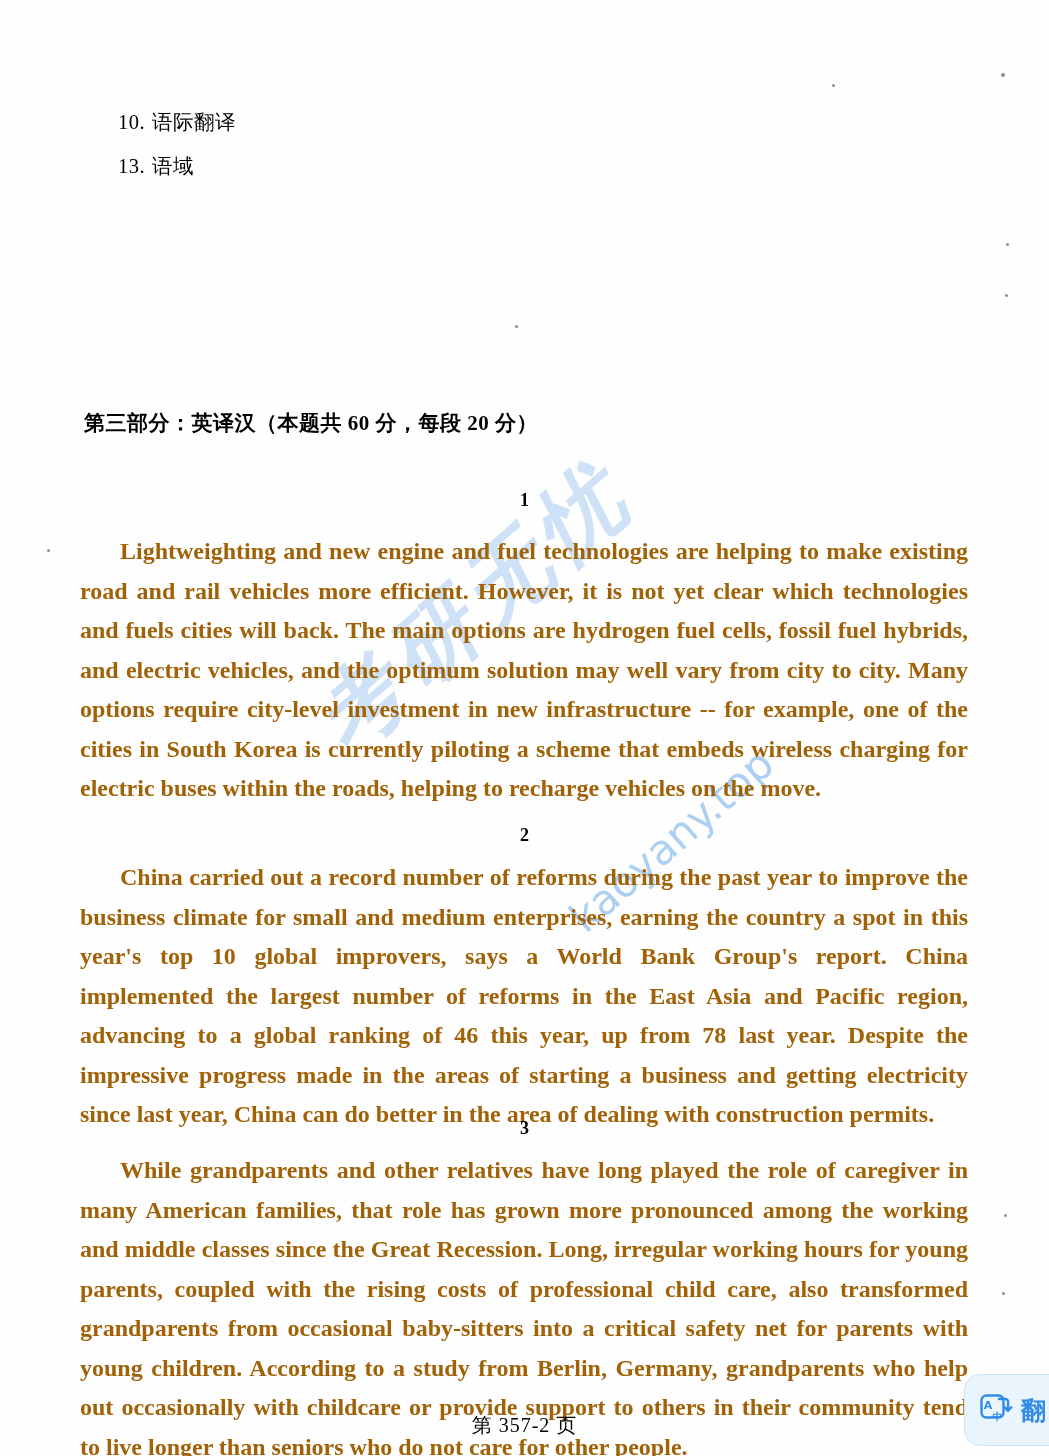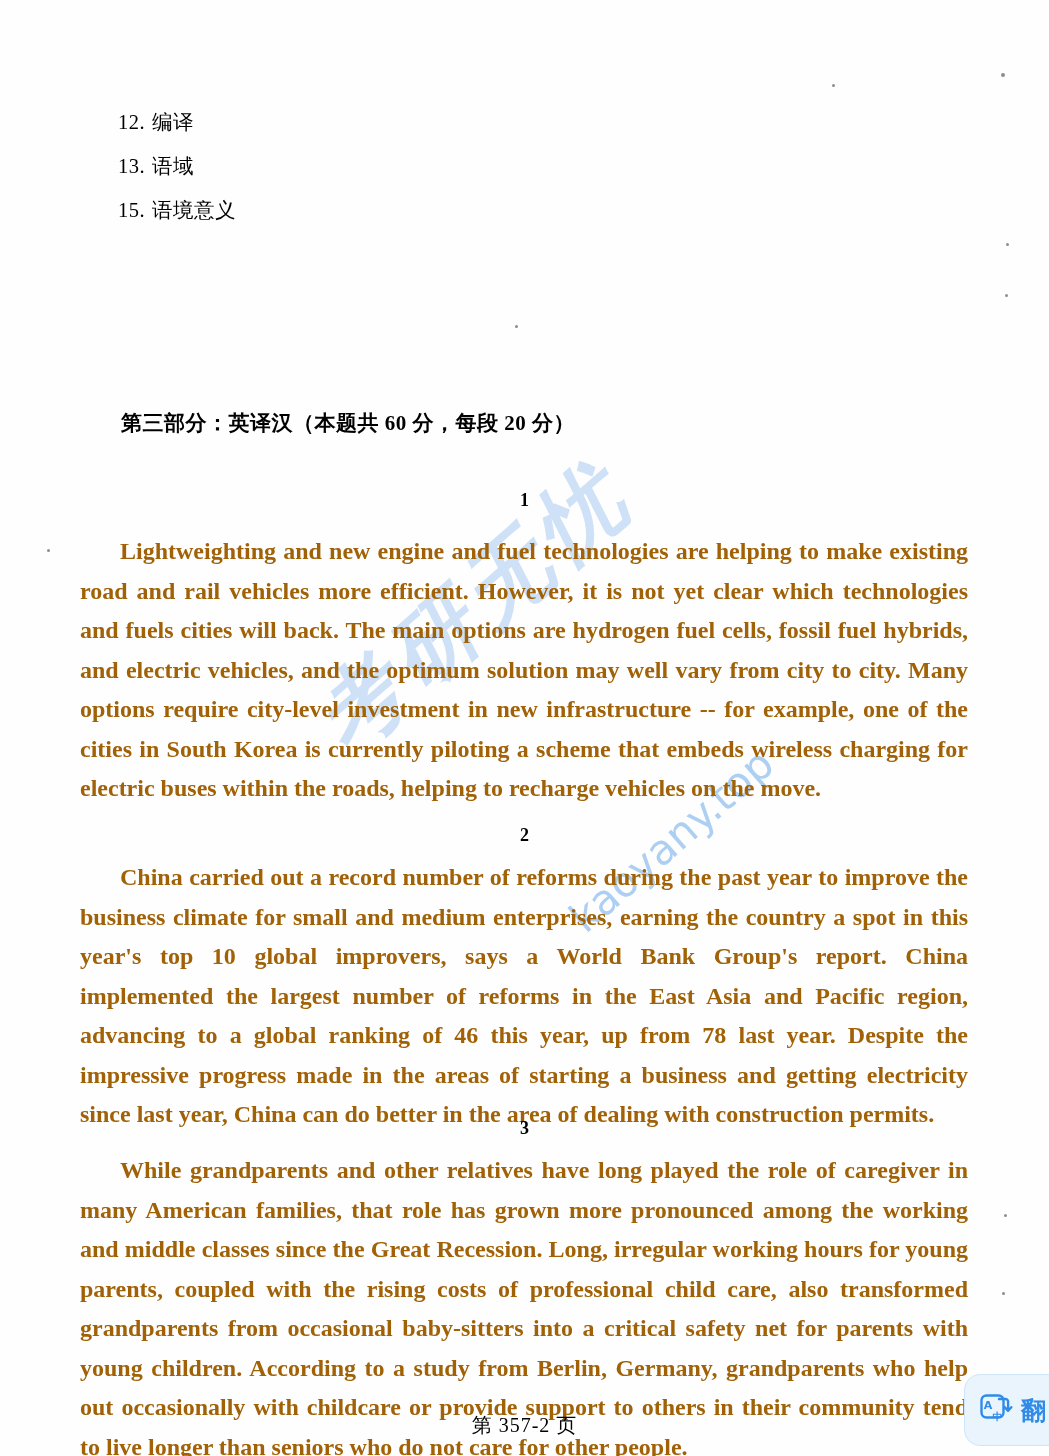--- a/index.html
+++ b/index.html
@@ -78,21 +78,20 @@
   }
 
   .section-heading {
     position: absolute;
     left: 84px;
     top: 409px;
     font-size: 21px;
     font-weight: 700;
     white-space: nowrap;
     letter-spacing: .5px;
-    margin-left: 37px;
   }
 
   .passage-num {
     position: absolute;
     width: 1049px;
     left: 0;
     text-align: center;
     font-size: 18px;
     font-weight: 700;
     font-family: "Liberation Serif", serif;
@@ -182,27 +181,24 @@
   <div class="speck" style="left:1005px; top:294px; width:3px; height:3px;"></div>
   <div class="speck" style="left:515px;  top:325px; width:3px; height:3px;"></div>
   <div class="speck" style="left:47px;   top:549px; width:3px; height:3px;"></div>
   <div class="speck" style="left:1004px; top:1214px;width:3px; height:3px;"></div>
   <div class="speck" style="left:1002px; top:1292px;width:3px; height:3px;"></div>
 
   <div class="content">
 
     <div class="term-list">
       <div class="term-item">
-        <span class="term-num">12.</span><span>编译</span>
+        <span class="term-num">10.</span><span>语际翻译</span>
       </div>
       <div class="term-item">
         <span class="term-num">13.</span><span>语域</span>
-      </div>
-      <div class="term-item">
-        <span class="term-num">15.</span><span>语境意义</span>
       </div>
     </div>
 
     <div class="section-heading">第三部分：英译汉（本题共 60 分，每段 20 分）</div>
 
     <div class="passage-num" id="passage-1-num">1</div>
     <div class="passage" id="passage-1">Lightweighting and new engine and fuel technologies are helping to make existing road and rail vehicles more efficient. However, it is not yet clear which technologies and fuels cities will back. The main options are hydrogen fuel cells, fossil fuel hybrids, and electric vehicles, and the optimum solution may well vary from city to city. Many options require city-level investment in new infrastructure -- for example, one of the cities in South Korea is currently piloting a scheme that embeds wireless charging for electric buses within the roads, helping to recharge vehicles on the move.</div>
 
     <div class="passage-num" id="passage-2-num">2</div>
     <div class="passage" id="passage-2">China carried out a record number of reforms during the past year to improve the business climate for small and medium enterprises, earning the country a spot in this year's top 10 global improvers, says a World Bank Group's report. China implemented the largest number of reforms in the East Asia and Pacific region, advancing to a global ranking of 46 this year, up from 78 last year. Despite the impressive progress made in the areas of starting a business and getting electricity since last year, China can do better in the area of dealing with construction permits.</div>

